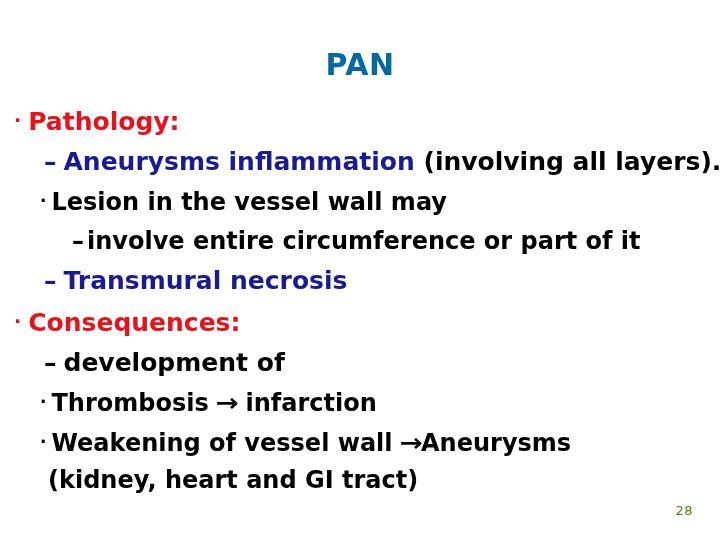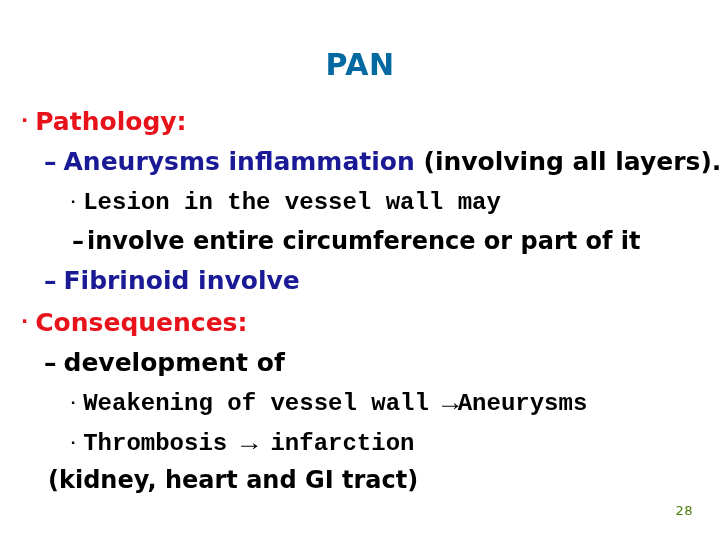--- a/index.html
+++ b/index.html
@@ -49,23 +49,23 @@
   .line {
     position: relative;
     display: block;
     white-space: nowrap;
     font-family: "DejaVu Sans", sans-serif;
     font-weight: bold;
     color: #000000;
   }
 
   
-  .lvl1 { padding-left: 21px;  font-size: 25px; line-height: 40px; }
+  .lvl1 { padding-left: 14px;  font-size: 25px; line-height: 40px; }
   .lvl2 { padding-left: 44px;  font-size: 25px; line-height: 40px; }
-  .lvl3 { padding-left: 68px;  font-size: 24px; line-height: 39px; font-family: Liberation Mono, monospace; }
+  .lvl3 { padding-left: 40px;  font-size: 24px; line-height: 39px; }
   .lvl4 { padding-left: 72px; font-size: 24px; line-height: 39px; }
   .lvl3-cont { padding-left: 48px; font-size: 24px; line-height: 35px; }
 
   .marker {
     display: inline-block;
     font-weight: bold;
   }
   .marker-dot {
     font-size: 19px;
     vertical-align: 3px;
@@ -130,37 +130,37 @@
 
     <div class="line lvl3">
       <span class="marker marker-dot-sm c-black">·</span><span class="txt c-black">Lesion in the vessel wall may</span>
     </div>
 
     <div class="line lvl4">
       <span class="marker marker-dash-sm c-black">–</span><span class="txt c-black">involve entire circumference or part of it</span>
     </div>
 
     <div class="line lvl2">
-      <span class="marker marker-dash c-blue">–</span><span class="txt c-blue">Fibrinoid involve</span>
+      <span class="marker marker-dash c-blue">–</span><span class="txt c-blue">Transmural necrosis</span>
     </div>
 
     <div class="line lvl1">
       <span class="marker marker-dot c-red">·</span><span class="txt c-red">Consequences:</span>
     </div>
 
     <div class="line lvl2">
       <span class="marker marker-dash c-black">–</span><span class="txt c-black">development of</span>
     </div>
 
     <div class="line lvl3">
-      <span class="marker marker-dot-sm c-black">·</span><span class="txt c-black">Weakening of vessel wall </span><span class="arrow c-black">→</span><span class="txt c-black">Aneurysms</span>
+      <span class="marker marker-dot-sm c-black">·</span><span class="txt c-black">Thrombosis </span><span class="arrow c-black">→</span><span class="txt c-black"> infarction</span>
     </div>
 
     <div class="line lvl3">
-      <span class="marker marker-dot-sm c-black">·</span><span class="txt c-black">Thrombosis </span><span class="arrow c-black">→</span><span class="txt c-black"> infarction</span>
+      <span class="marker marker-dot-sm c-black">·</span><span class="txt c-black">Weakening of vessel wall </span><span class="arrow c-black">→</span><span class="txt c-black">Aneurysms</span>
     </div>
 
     <div class="line lvl3-cont">
       <span class="txt c-black">(kidney, heart and GI tract)</span>
     </div>
 
   </div>
 
   <div class="page-number">28</div>
 

